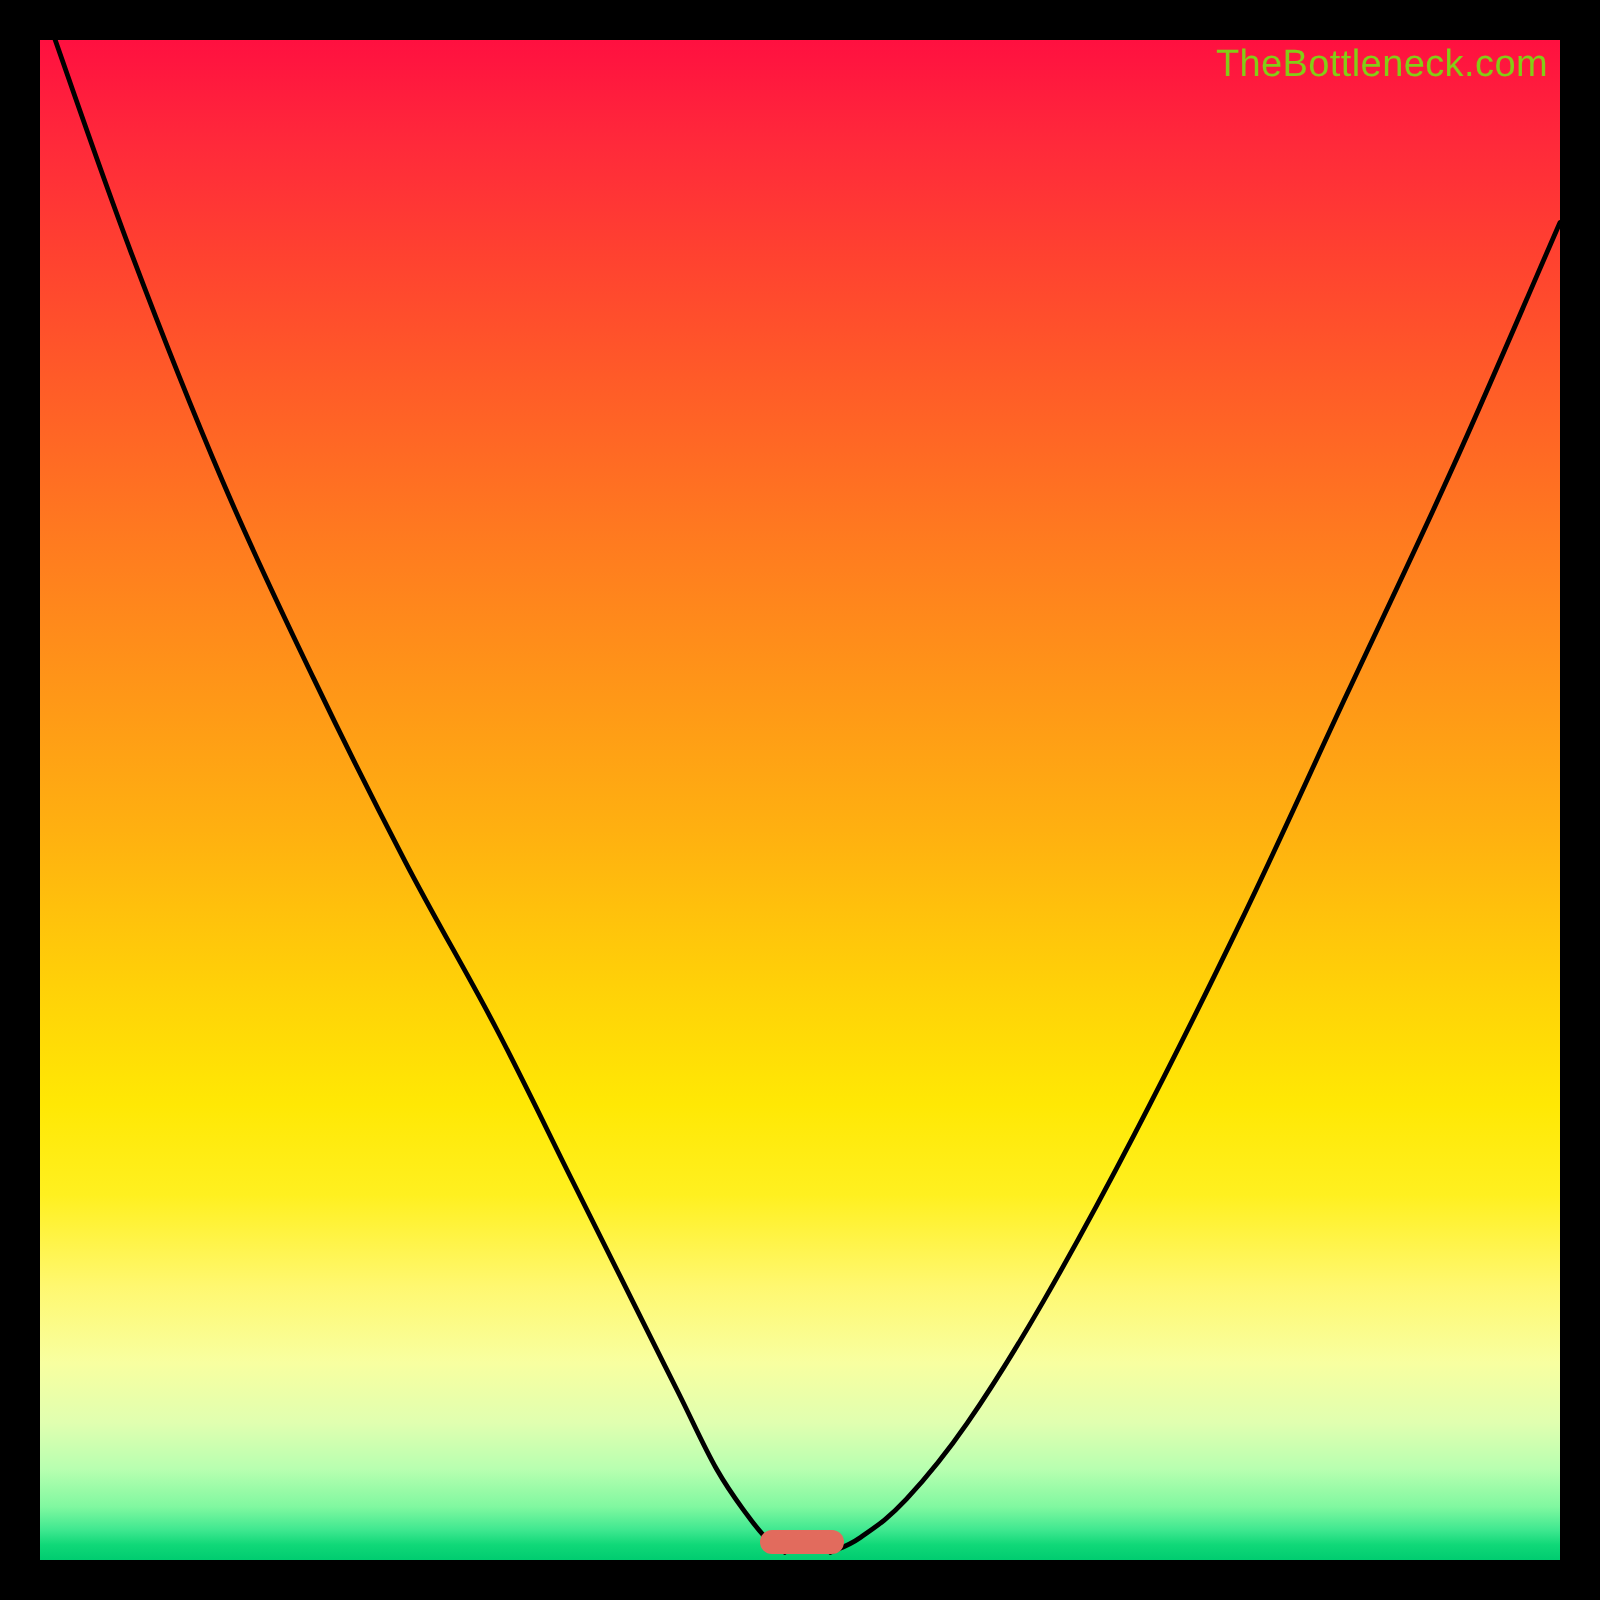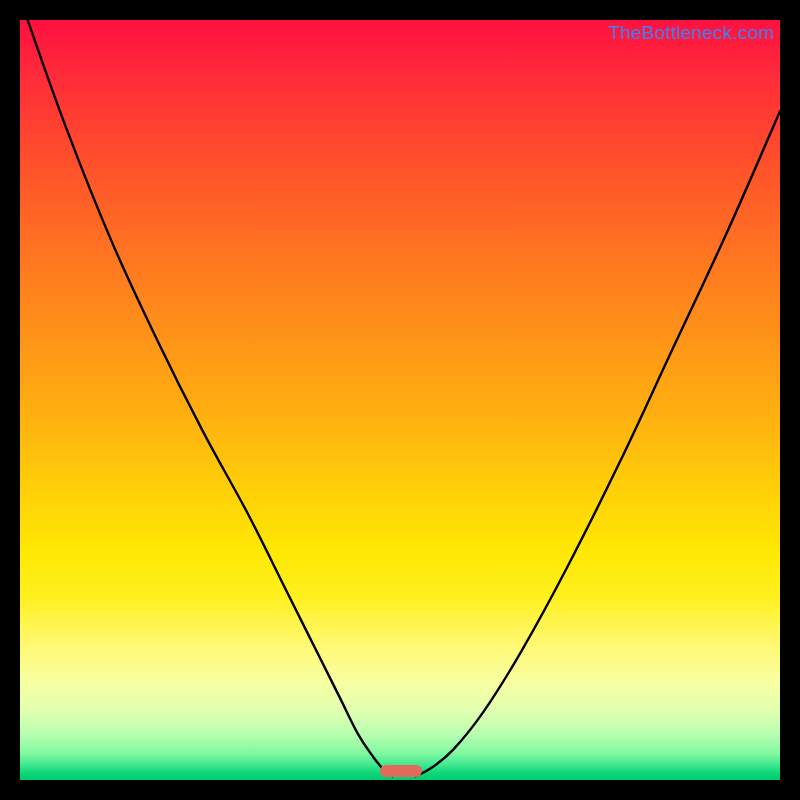--- a/index.html
+++ b/index.html
@@ -44,21 +44,21 @@
       #80f8a0 96.5%,
       #40e890 98%,
       #10d878 99%,
       #00cc70 100%
     );
   }
   .watermark {
     position: absolute;
     top: 2px;
     right: 6px;
-    color: #3b82f6;
+    color: #84cc16;
     font-size: 19px;
     font-weight: 400;
     letter-spacing: 0.2px;
     z-index: 10;
   }
   svg.curves {
     position: absolute;
     left: 0;
     top: 0;
     width: 760px;

